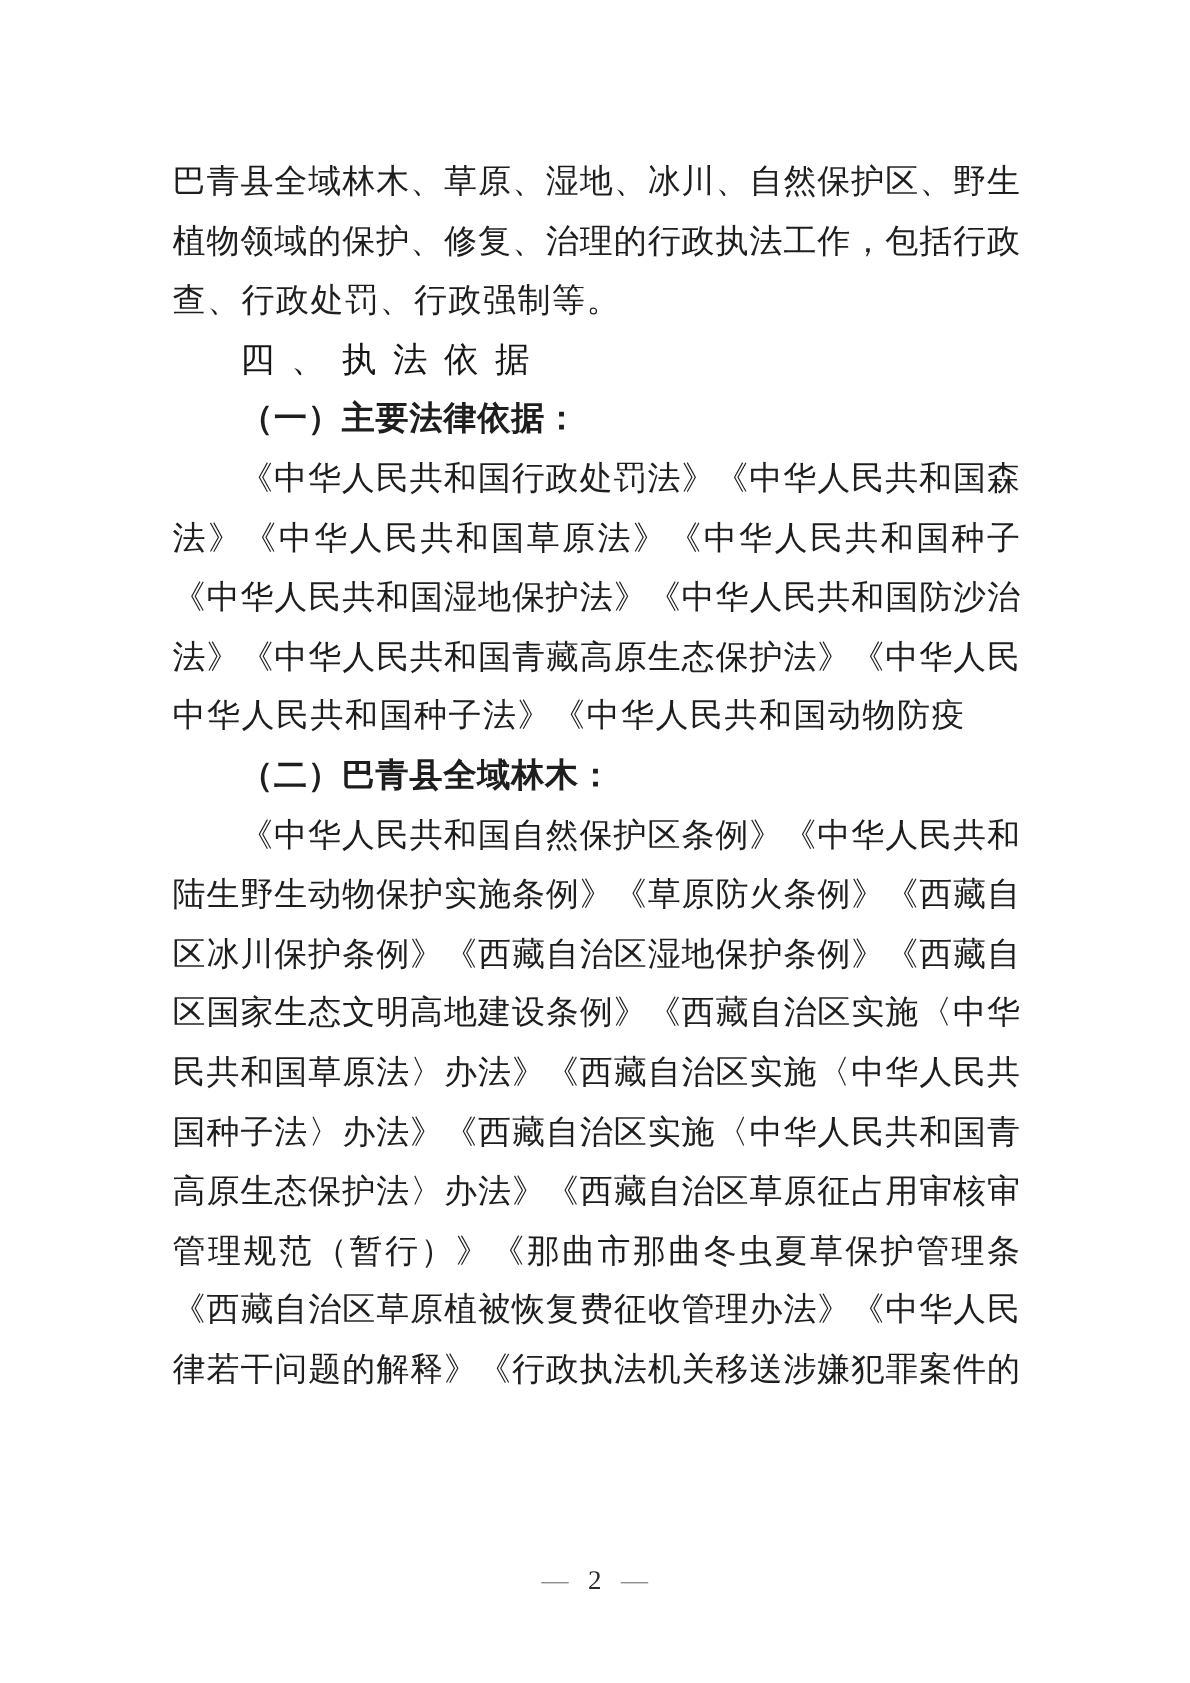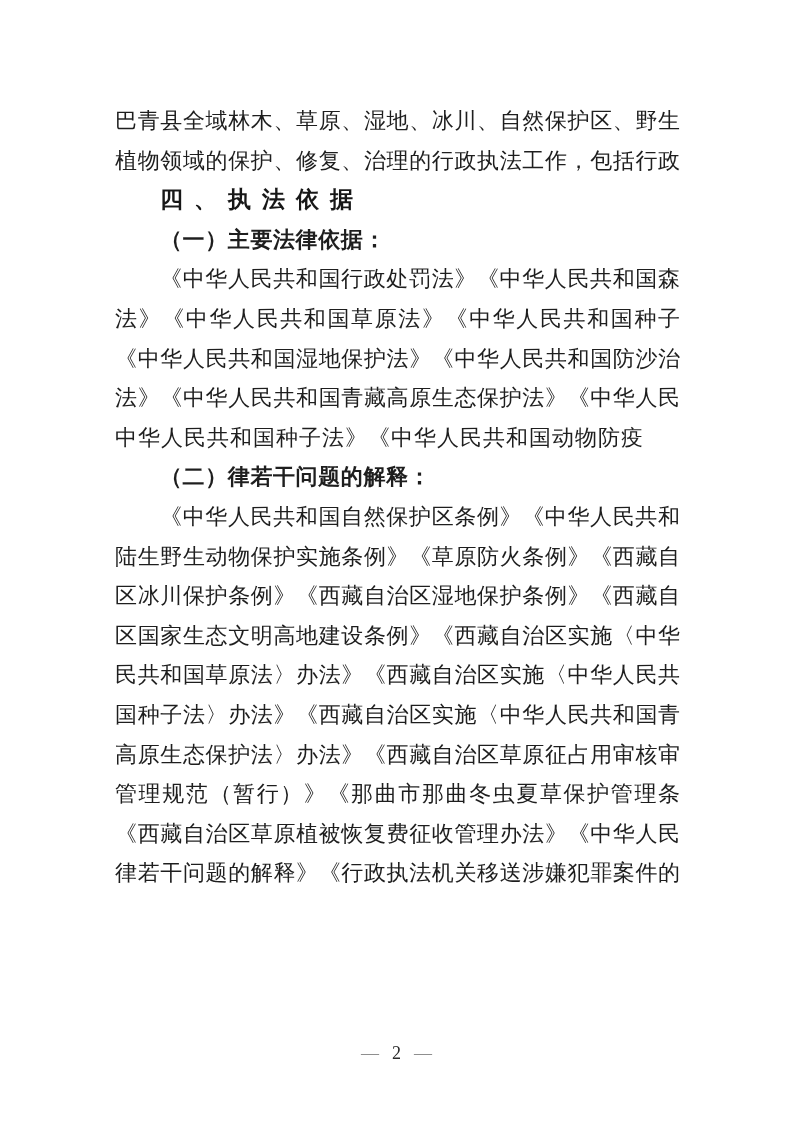--- a/index.html
+++ b/index.html
@@ -40,21 +40,21 @@
     letter-spacing: 1px;
   }
   
   .ind {
     text-indent: 45px;
   }
   
   .heading {
     text-indent: 45px;
     font-family: "Liberation Sans", "DejaVu Sans", sans-serif;
-    font-weight: 700;
+    font-weight: 400;
     font-size: 23px;
     letter-spacing: 11px;
     color: #171717;
   }
   
   .sub {
     text-indent: 45px;
     letter-spacing: 0.6px;
     font-weight: bold;
   }
@@ -71,28 +71,29 @@
   .pagenum .dash { color: #8a8a8a; }
   .pagenum .num  { color: #2b2b2b; padding: 0 13px; }
 </style>
 </head>
 <body>
 
 <div class="page">
   <div class="text-block">
     <div class="ln j">巴青县全域林木、草原、湿地、冰川、自然保护区、野生动</div>
     <div class="ln j">植物领域的保护、修复、治理的行政执法工作，包括行政检</div>
+    <div class="ln end">查、行政处罚、行政强制等。</div>
     <div class="ln heading">四、执法依据</div>
     <div class="ln sub">（一）主要法律依据：</div>
     <div class="ln j ind">《中华人民共和国行政处罚法》《中华人民共和国森林</div>
     <div class="ln j">法》《中华人民共和国草原法》《中华人民共和国种子法》</div>
     <div class="ln j">《中华人民共和国湿地保护法》《中华人民共和国防沙治沙</div>
     <div class="ln j">法》《中华人民共和国青藏高原生态保护法》《中华人民共</div>
     <div class="ln end">中华人民共和国种子法》《中华人民共和国动物防疫法》</div>
-    <div class="ln sub">（二）律若干问题的解释：</div>
+    <div class="ln sub">（二）巴青县全域林木：</div>
     <div class="ln j ind">《中华人民共和国自然保护区条例》《中华人民共和国</div>
     <div class="ln j">陆生野生动物保护实施条例》《草原防火条例》《西藏自治</div>
     <div class="ln j">区冰川保护条例》《西藏自治区湿地保护条例》《西藏自治</div>
     <div class="ln j">区国家生态文明高地建设条例》《西藏自治区实施〈中华人</div>
     <div class="ln j">民共和国草原法〉办法》《西藏自治区实施〈中华人民共和</div>
     <div class="ln j">国种子法〉办法》《西藏自治区实施〈中华人民共和国青藏</div>
     <div class="ln j">高原生态保护法〉办法》《西藏自治区草原征占用审核审批</div>
     <div class="ln j">管理规范（暂行）》《那曲市那曲冬虫夏草保护管理条例》</div>
     <div class="ln j">《西藏自治区草原植被恢复费征收管理办法》《中华人民共</div>
     <div class="ln j">律若干问题的解释》《行政执法机关移送涉嫌犯罪案件的规</div>

